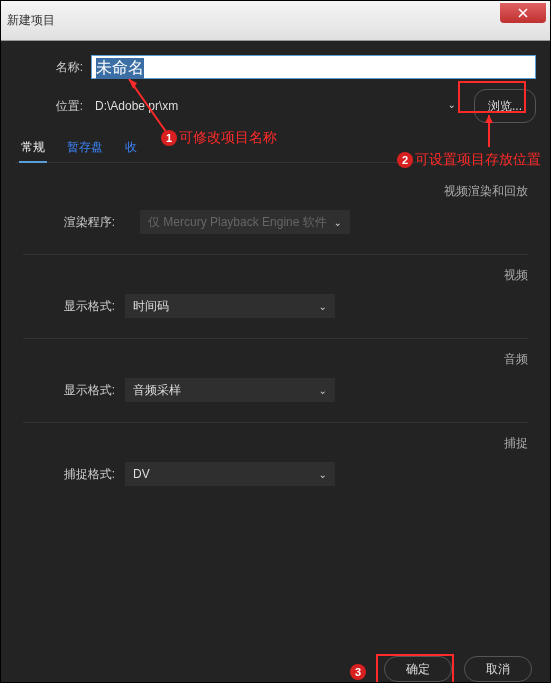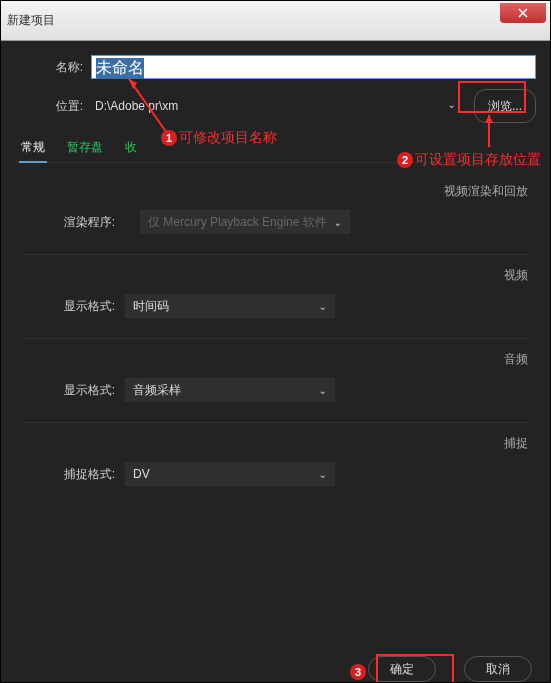--- a/index.html
+++ b/index.html
@@ -58,21 +58,21 @@
       display: flex; align-items: center; justify-content: center;
       color: #ddd; cursor: pointer; margin-left: 6px;
       position: relative;
     }
     .tabs {
       display: flex; gap: 18px;
       border-bottom: 1px solid #333;
       margin-top: 6px;
       padding-left: 4px;
     }
-    .tab { padding: 6px 2px; color: #22c55e; cursor: pointer; position:relative; }
+    .tab { padding: 6px 2px; color: #3b82f6; cursor: pointer; position:relative; }
     .tab.active { color: #eee; }
     .tab.active::after {
       content:''; position:absolute; left:0; right:0; bottom:-1px;
       height:2px; background:#5a9ed8;
     }
     .panel { padding: 8px 8px 0 8px; }
     .section {
       border-bottom: 1px solid #333;
       padding: 12px 0 14px 0;
     }
@@ -93,21 +93,21 @@
       display: flex; align-items: center;
       margin-top: 20px; padding-left: 6px;
     }
     .cb {
       width: 14px; height: 14px;
       border: 1px solid #666; background: #1a1a1a;
       margin-right: 8px; cursor: pointer;
     }
     .footer {
       position: absolute; bottom: 14px; right: 18px;
-      display: flex; align-items: center; gap: 28px; justify-content: flex-end;
+      display: flex; align-items: center; gap: 12px; justify-content: flex-end;
     }
     .btn {
       min-width: 68px; height: 26px;
       border: 1px solid #555; border-radius: 13px;
       display: flex; align-items: center; justify-content: center;
       color: #ddd; cursor: pointer;
       background: #232323;
     }
     .annot {
       position: absolute; color: #ff2a2a; font-size: 14px;

